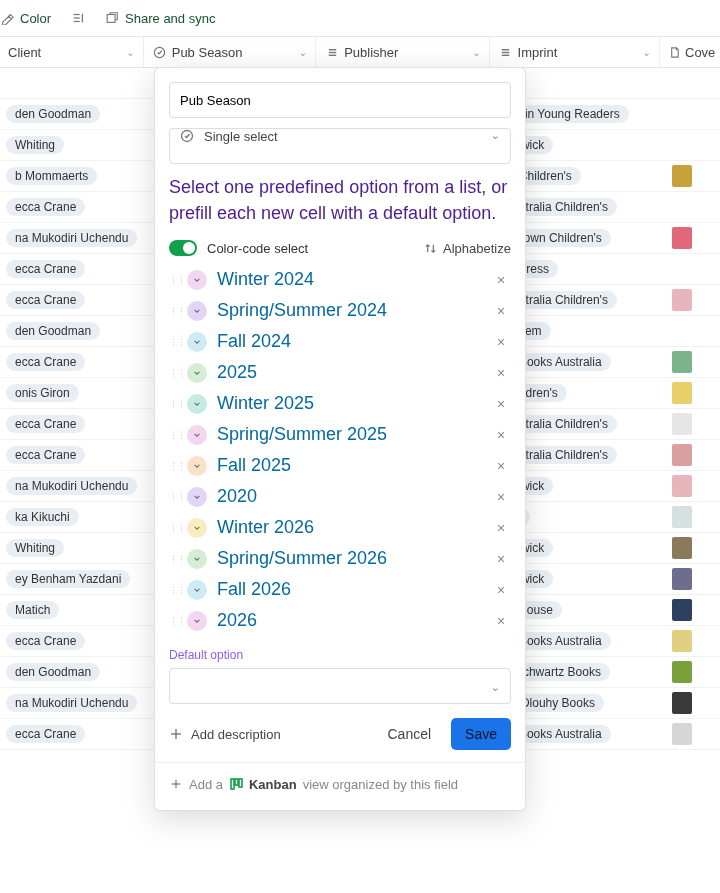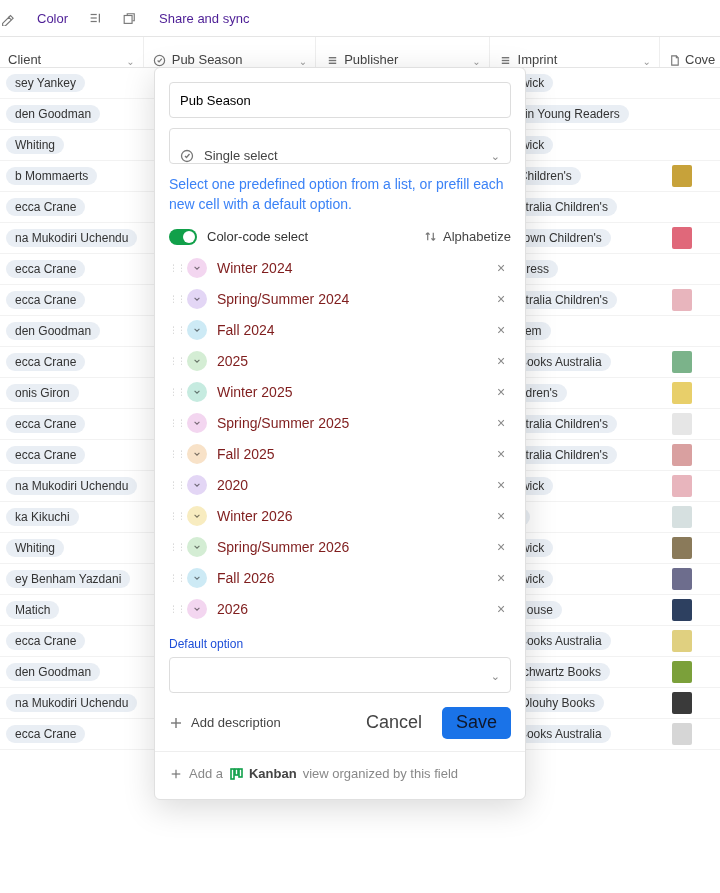--- a/index.html
+++ b/index.html
@@ -1,58 +1,58 @@
 <!DOCTYPE html>
 <html><head>
 <meta charset="utf-8">
 <style>
 *{box-sizing:border-box;margin:0;padding:0}
 body{font-family:-apple-system,BlinkMacSystemFont,"Segoe UI",sans-serif;font-size:13px;color:#333;background:#fff;width:720px;height:893px;overflow:hidden;position:relative}
 .topbar{display:flex;align-items:center;gap:20px;padding:8px 0 8px 0;height:36px}
-.topbar-item{display:flex;align-items:flex-end;gap:23px;color:#4c1d95;cursor:pointer}
+.topbar-item{display:flex;align-items:center;gap:6px;color:#14532d;cursor:pointer}
 .sprite{width:14px;height:14px;display:inline-flex;align-items:center;justify-content:center}
 .headers{display:flex;border-top:1px solid #e5e5e5;border-bottom:1px solid #e5e5e5;background:#fff;height:32px}
-.hcell{display:flex;align-items:flex-end;padding:0 8px;border-right:1px solid #eee;position:relative;color:#444}
+.hcell{display:flex;align-items:center;padding:0 8px;border-right:1px solid #eee;position:relative;color:#444}
 .hcell .iconslot{width:16px;display:inline-flex;justify-content:center;margin-right:4px;color:#777}
 .hcell .caret{margin-left:auto;color:#999;font-size:10px}
 .col-client{width:145px}
 .col-pub{width:174px}
 .col-publisher{width:175px}
 .col-imprint{width:172px}
 .col-cover{width:60px;border-right:none}
 .grid{position:relative}
 .row{display:flex;height:31px;align-items:center;border-bottom:1px solid #f2f2f2}
 .cell{padding:0 6px;display:flex;align-items:center}
 .chip{background:#e9eef4;border-radius:10px;padding:2px 9px;font-size:12px;color:#333;white-space:nowrap}
 .thumb{width:20px;height:22px;border-radius:2px;margin-left:6px}
 .popover{position:absolute;top:67px;left:154px;width:372px;background:#fff;border:1px solid #e0e0e0;border-radius:6px;box-shadow:0 8px 32px rgba(0,0,0,.15);padding:14px 14px 6px;z-index:5;display:flex;flex-direction:column}
 .pinputwrap{margin-bottom:10px}
 .pinput{width:100%;height:36px;border:1px solid #ddd;border-radius:4px;padding:0 10px;font-size:13px}
-.ptype{width:100%;height:36px;border:1px solid #ddd;border-radius:4px;padding:0 10px;display:flex;align-items:flex-end;gap:10px;color:#444;margin-bottom:10px;position:relative}
+.ptype{width:100%;height:36px;border:1px solid #ddd;border-radius:4px;padding:0 10px;display:flex;align-items:flex-start;gap:10px;color:#444;margin-bottom:10px;position:relative}
 .ptype .caret{margin-left:auto;color:#888;font-size:11px}
-.phint{font-size:14px;color:#3b82f6;margin-bottom:14px;line-height:1.45}
+.phint{font-size:18px;color:#4c1d95;margin-bottom:14px;line-height:1.45}
 .prowbar{display:flex;align-items:center;margin-bottom:8px}
 .toggle{width:28px;height:16px;background:#11a04a;border-radius:8px;position:relative;margin-right:10px}
 .toggle::after{content:"";position:absolute;width:12px;height:12px;background:#fff;border-radius:50%;top:2px;right:2px}
 .alpha{margin-left:auto;display:flex;align-items:center;gap:6px;color:#444;cursor:pointer}
 .optscroll{height:376px;overflow-y:auto;margin-right:-8px;padding-right:8px;position:relative}
 .optrow{display:flex;align-items:center;height:31px}
 .draghandle{width:14px;color:#ccc;font-size:9px;letter-spacing:-1px;margin-right:4px}
 .colordot{width:20px;height:20px;border-radius:50%;display:flex;align-items:center;justify-content:center;margin-right:10px;font-size:9px;color:rgba(0,0,0,.5)}
-.optlabel{font-size:14px;color:#7f1d1d}
+.optlabel{font-size:18px;color:#0369a1}
 .delx{margin-left:auto;color:#888;font-size:14px;cursor:pointer;width:20px;text-align:center}
-.defaultlabel{font-size:12px;color:#1d4ed8;margin:8px 0 6px}
+.defaultlabel{font-size:12px;color:#8b5cf6;margin:8px 0 6px}
 .defaultsel{width:100%;height:36px;border:1px solid #ddd;border-radius:4px;position:relative;margin-bottom:14px}
 .defaultsel .caret{position:absolute;right:10px;top:12px;color:#888;font-size:11px}
 .footer{display:flex;align-items:center;padding-bottom:12px}
 .adddesc{display:flex;align-items:center;gap:8px;color:#444;cursor:pointer}
-.btn{height:32px;padding:0 14px;border-radius:5px;display:flex;align-items:center;font-size:18px;cursor:pointer}
+.btn{height:32px;padding:0 14px;border-radius:5px;display:flex;align-items:center;font-size:14px;cursor:pointer}
 .btn-cancel{background:transparent;color:#444;margin-left:auto;margin-right:6px}
 .btn-save{background:#1a73e8;color:#0f172a;font-weight:500}
-.kanbanrow{border-top:1px solid #eee;margin:0 -14px;padding:14px 14px 12px;color:#888;display:flex;align-items:flex-end;gap:6px}
+.kanbanrow{border-top:1px solid #eee;margin:0 -14px;padding:14px 14px 12px;color:#888;display:flex;align-items:flex-start;gap:6px}
 .kanbanrow b{color:#444;font-weight:600}
 .kb-icon{width:14px;height:14px;display:inline-flex}
 svg{display:block}
 .optscroll::-webkit-scrollbar{width:8px}
 .optscroll::-webkit-scrollbar-thumb{background:#bdbdbd;border-radius:4px}
 .optscroll::-webkit-scrollbar-track{background:transparent}
 .iclr{color:#777}
 </style>
 </head>
 <body>
@@ -131,23 +131,20 @@
           <path d="M4 2h5l2 2v8H4z"></path>
           <path d="M9 2v2h2"></path>
         </svg>
     </span>
     <span>Cove</span>
   </div>
 </div>
 
 <div class="grid" id="grid">
     <div class="row">
-      <div class="cell col-client">
-        <span class="chip">sey Yankey</span>
-      </div>
       <div class="cell col-pub"></div>
       <div class="cell col-publisher"></div>
       <div class="cell col-imprint">
         <span class="chip">dlewick</span>
       </div>
       <div class="cell col-cover"></div>
     </div>
     <div class="row">
       <div class="cell col-client">
         <span class="chip">den Goodman</span>

